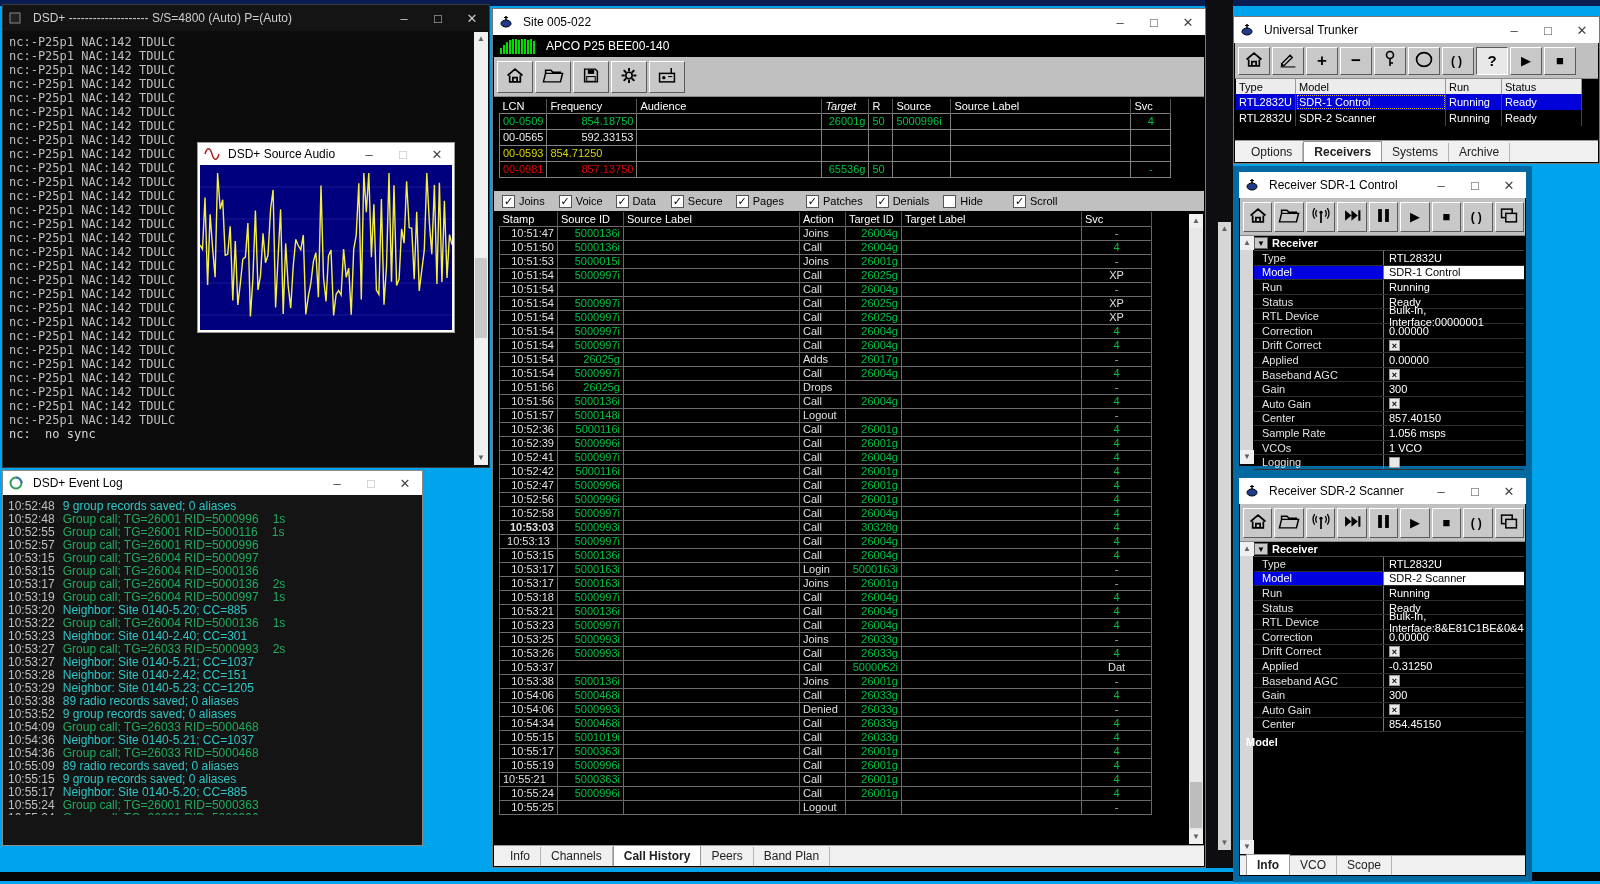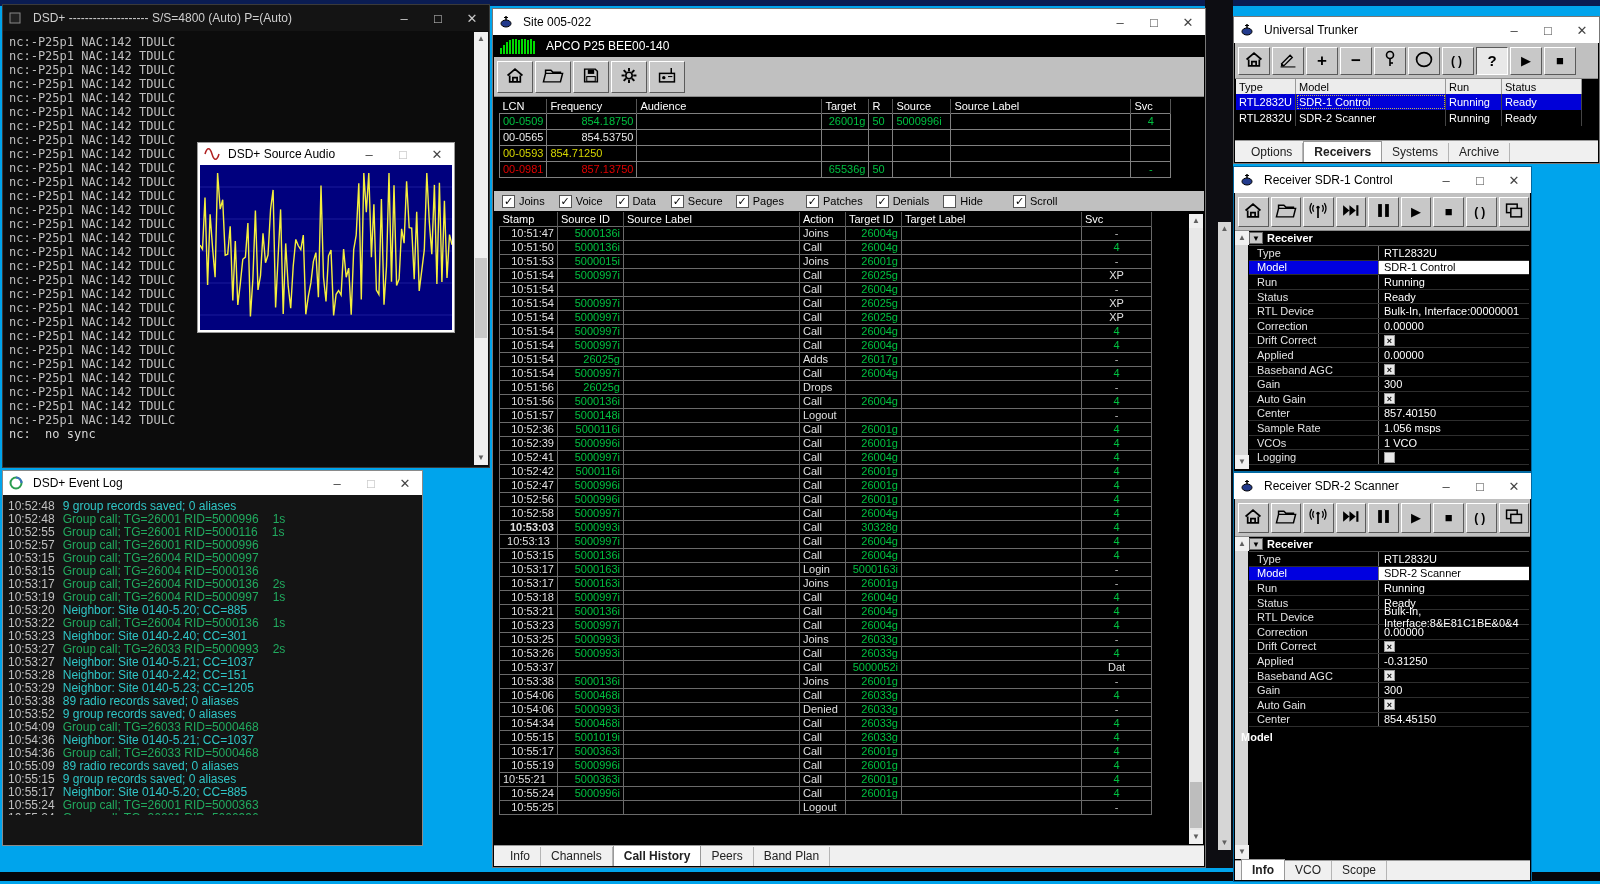--- a/index.html
+++ b/index.html
@@ -84,21 +84,21 @@
   #ut-toolbar{top:26px;height:36px;}
   #ut-toolbar .tbtn{width:32px;height:28px;}
   #ut-table{position:absolute;left:2px;top:62px;}
   #ut-table th{background:#ececec;color:#000;border-right:1px solid #999;height:15px;}
   #ut-table td{height:16px;border-right:1px solid #444;color:#fff;}
   tr.selrow td{background:var(--sel);}
   tr.selrow td:nth-child(2){outline:1px dotted #c8b050;outline-offset:-2px;}
   #ut-win .tabstrip{height:22px;}
 
   
-  .rx-win{left:1233px;width:299px;background:#000;border:1px solid #0369a1;}
+  .rx-win{left:1233px;width:299px;background:#000;border:6px solid #0369a1;}
   #sdr1-win{top:166px;height:306px;}
   #sdr2-win{top:472px;height:410px;}
   .rx-toolbar{top:26px;height:38px;}
   .rx-toolbar .tbtn{width:34px;height:30px;}
   .rx-scroll{left:1px;top:64px;bottom:2px;width:13px;background:#d6d6d6;}
   .pgrid{position:absolute;left:15px;top:64px;right:2px;font-size:11px;color:#e2e2e2;}
   .pg-sec{height:15px;background:#000;color:#fff;font-weight:bold;display:flex;align-items:center;border-bottom:1px solid #444;}
   .pg-drop{width:14px;height:12px;background:#c8c8c8;color:#000;font-size:8px;line-height:12px;text-align:center;margin-right:4px;border:1px solid #666;}
   .pg-row{display:flex;height:14.6px;border-bottom:1px solid #2e2e2e;align-items:center;}
   .pg-label{width:130px;padding-left:8px;border-right:1px solid #777;height:100%;display:flex;align-items:center;}
@@ -314,41 +314,41 @@
               <line x1="10" y1="9" x2="14" y2="9" stroke="#000"></line>
             </svg></span>
         </div>
       </div>
     <table class="dtable" id="lcn-table">
       <thead>
           <tr>
             <th style="width: 42px;">LCN</th>
             <th style="width: 90px;">Frequency</th>
             <th style="width: 185px;">Audience</th>
-            <th style="width: 47px;">Target</th>
+            <th style="width: 47px; font-style: italic;">Target</th>
             <th style="width: 24px;">R</th>
             <th style="width: 58px;">Source</th>
             <th style="width: 180px;">Source Label</th>
             <th style="width: 40px;">Svc</th>
           </tr>
         </thead>
       <tbody>
           <tr>
             <td style="color: rgb(0, 192, 64);">00-0509</td>
             <td style="text-align: right; color: rgb(0, 192, 64);">854.18750</td>
             <td style="color: rgb(0, 192, 64);"></td>
             <td style="text-align: right; color: rgb(0, 192, 64);">26001g</td>
             <td style="color: rgb(0, 192, 64);">50</td>
             <td style="color: rgb(0, 192, 64);">5000996i</td>
             <td style="color: rgb(0, 192, 64);"></td>
             <td style="text-align: center; color: rgb(0, 192, 64);">4</td>
           </tr>
           <tr>
             <td style="color: rgb(232, 232, 232);">00-0565</td>
-            <td style="text-align: right; color: rgb(232, 232, 232);">854.53750</td>
+            <td style="text-align: right; color: rgb(232, 232, 232);">592.33153</td>
             <td style="color: rgb(232, 232, 232);"></td>
             <td style="text-align: right; color: rgb(0, 192, 64);"></td>
             <td style="color: rgb(0, 192, 64);"></td>
             <td style="color: rgb(0, 192, 64);"></td>
             <td style="color: rgb(232, 232, 232);"></td>
             <td style="text-align: center; color: rgb(0, 192, 64);"></td>
           </tr>
           <tr>
             <td style="color: rgb(214, 214, 0); margin-top: 28px;">00-0593</td>
             <td style="color: rgb(214, 214, 0);">854.71250</td>

